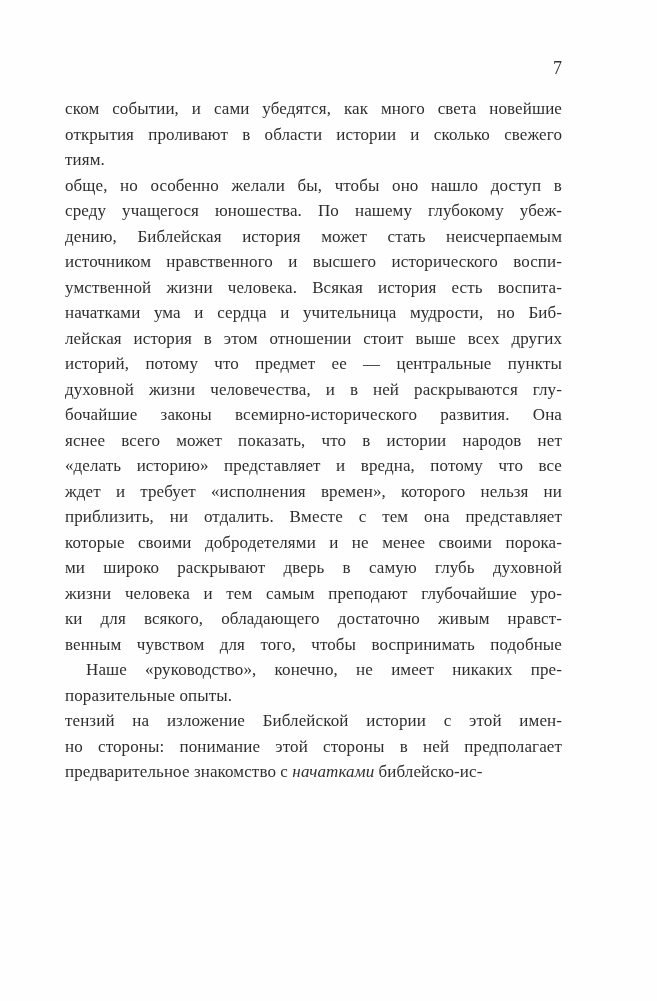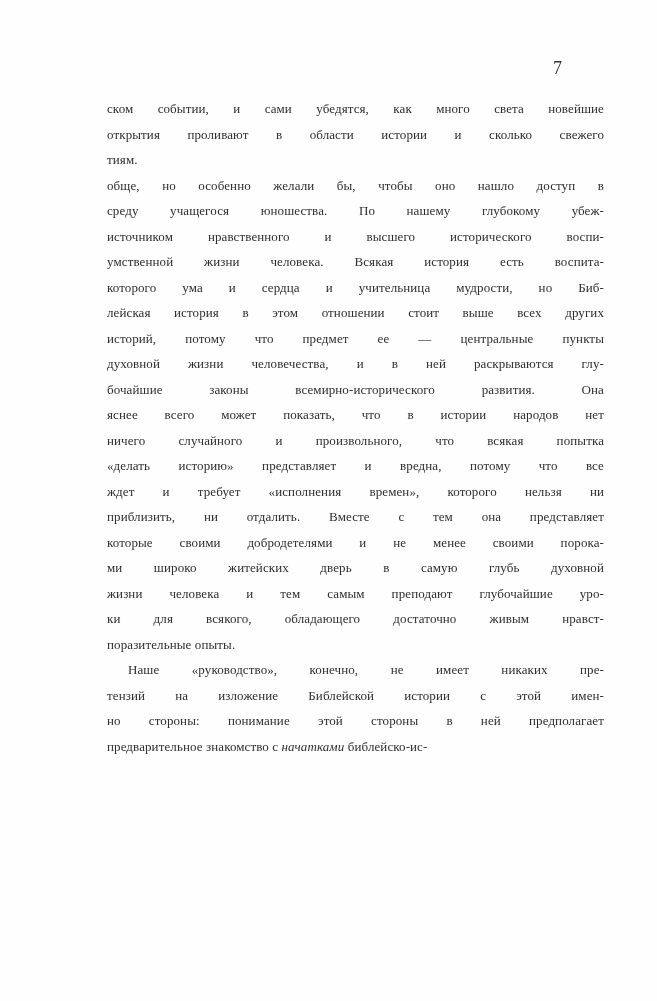--- a/index.html
+++ b/index.html
@@ -25,24 +25,23 @@
     text-align: right;
     font-size: 18px;
     line-height: 22px;
     color: #333333;
   }
   .text-block {
     position: absolute;
     top: 96px;
     left: 65px;
     width: 497px;
-    font-size: 13px;
+    font-size: 17px;
     line-height: 25.5px;
     letter-spacing: 0.1px;
-    margin-left: 42px;
   }
   .line {
     text-align: justify;
     text-align-last: justify;
     white-space: normal;
   }
   .line.last {
     text-align-last: left;
   }
   .line.indent {
@@ -55,35 +54,36 @@
 <body>
 
 <div class="page">
   <div class="page-number">7</div>
   <div class="text-block" id="text-block">
       <div class="line">ском событии, и сами убедятся, как много света новейшие</div>
       <div class="line">открытия проливают в области истории и сколько свежего</div>
       <div class="line last">тиям.</div>
       <div class="line">обще, но особенно желали бы, чтобы оно нашло доступ в</div>
       <div class="line">среду учащегося юношества. По нашему глубокому убеж-</div>
+      <div class="line">дению, Библейская история может стать неисчерпаемым</div>
       <div class="line">источником нравственного и высшего исторического воспи-</div>
       <div class="line">умственной жизни человека. Всякая история есть воспита-</div>
-      <div class="line">которого ума и сердца и учительница мудрости, но Биб-</div>
+      <div class="line">начатками ума и сердца и учительница мудрости, но Биб-</div>
       <div class="line">лейская история в этом отношении стоит выше всех других</div>
       <div class="line">историй, потому что предмет ее — центральные пункты</div>
       <div class="line">духовной жизни человечества, и в ней раскрываются глу-</div>
       <div class="line">бочайшие законы всемирно-исторического развития. Она</div>
       <div class="line">яснее всего может показать, что в истории народов нет</div>
-      <div class="line">ничего случайного и произвольного, что всякая попытка</div>
       <div class="line">«делать историю» представляет и вредна, потому что все</div>
       <div class="line">ждет и требует «исполнения времен», которого нельзя ни</div>
       <div class="line">приблизить, ни отдалить. Вместе с тем она представляет</div>
       <div class="line">которые своими добродетелями и не менее своими порока-</div>
-      <div class="line">ми широко житейских дверь в самую глубь духовной</div>
+      <div class="line">ми широко раскрывают дверь в самую глубь духовной</div>
       <div class="line">жизни человека и тем самым преподают глубочайшие уро-</div>
       <div class="line">ки для всякого, обладающего достаточно живым нравст-</div>
+      <div class="line">венным чувством для того, чтобы воспринимать подобные</div>
+      <div class="line indent">Наше «руководство», конечно, не имеет никаких пре-</div>
       <div class="line last">поразительные опыты.</div>
-      <div class="line indent">Наше «руководство», конечно, не имеет никаких пре-</div>
       <div class="line">тензий на изложение Библейской истории с этой имен-</div>
       <div class="line">но стороны: понимание этой стороны в ней предполагает</div>
       <div class="line last">предварительное знакомство с <i>начатками</i> библейско-ис-</div>
     </div>
 </div>
 
 </body></html>

